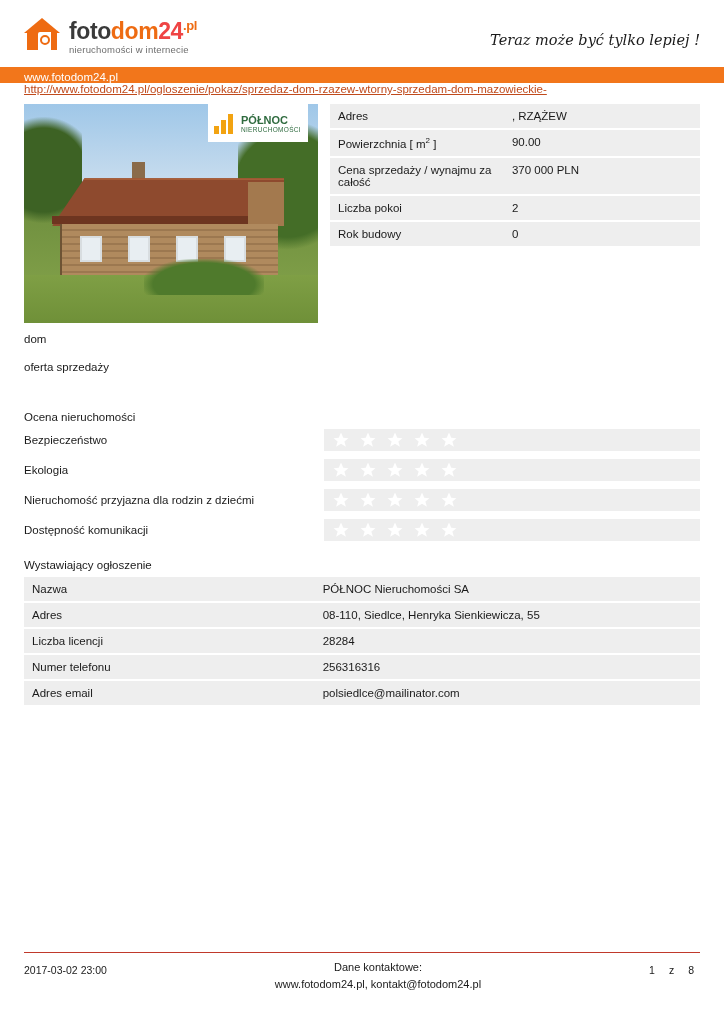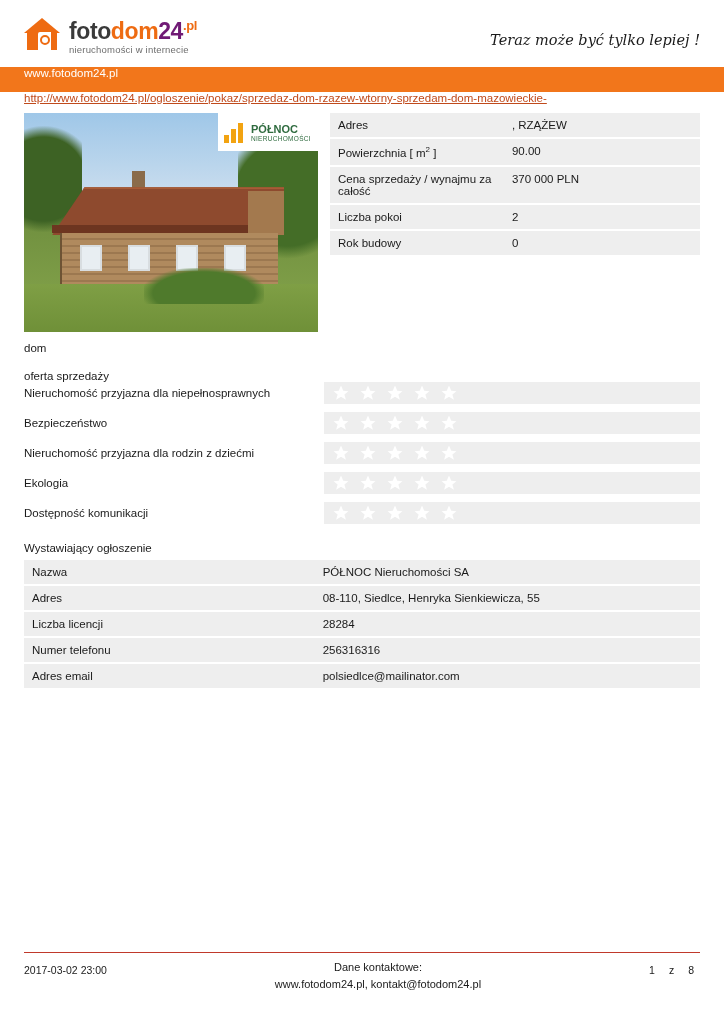--- a/index.html
+++ b/index.html
@@ -58,42 +58,42 @@
   }
   .brand-text { padding-top: 1px; }
   .brand-title {
     font-size: 23px;
     letter-spacing: -0.4px;
     line-height: 1.05;
     font-weight: bold;
   }
   .brand-title .w1 { color: #3a3a3a; }
   .brand-title .w2 { color: #ee6b12; }
-  .brand-title .w3 { color: #701a75; }
+  .brand-title .w3 { color: #ef4444; }
   .brand-title .w4 { color: #ee6b12; font-size: 13px; vertical-align: super; }
   .brand-sub {
     font-size: 9.5px;
     color: #6d6d6d;
     margin-top: 1px;
     letter-spacing: 0.2px;
   }
   .tagline {
     font-family: "DejaVu Serif", serif;
     font-style: italic;
     font-size: 14.5px;
     color: #1a1a1a;
     padding-top: 14px;
     white-space: nowrap;
   }
   .orange-bar {
     margin-top: 8px;
     background: #f2761b;
-    height: 25px;
-    display: flex;
-    align-items: flex-start;
+    height: 16px;
+    display: flex;
+    align-items: flex-end;
     padding-left: 24px;
     color: #ffffff;
     font-size: 11.5px;
   }
 
   
   .content { padding: 0 24px; }
   .page-title {
     font-size: 19px;
     font-weight: normal;
@@ -182,21 +182,21 @@
     left: 0; bottom: 0; width: 100%; height: 48px;
     background: linear-gradient(#7f9f45, #6f9038);
   }
   .photo .bush {
     position: absolute;
     left: 120px; bottom: 28px; width: 120px; height: 36px;
     background: radial-gradient(ellipse at 50% 70%, #4f7a2c 0%, #4f7a2c 60%, rgba(79,122,44,0) 75%);
   }
   .photo-badge {
     position: absolute;
-    right: 0; top: 0;
+    right: 10px; top: 0;
     width: 100px; height: 38px;
     background: #ffffff;
     display: flex;
     align-items: center;
     gap: 5px;
     padding: 4px 6px;
   }
   .photo-badge .bars {
     width: 22px; height: 22px;
     display: flex; align-items: flex-end; gap: 2px;
@@ -388,41 +388,22 @@
         </tr>
         <tr>
           <td class="k">Rok budowy</td>
           <td class="v">0</td>
         </tr>
       </tbody>
     </table>
 
   </div>
 
-
-  <div class="rating-row">
-    <div class="rating-name">Nieruchomość przyjazna dla niepełnosprawnych</div>
-    <div class="stars">
-      <svg class="star" viewBox="0 0 24 24">
-          <polygon points="12,2 15,9 22,9.5 16.5,14 18.5,21 12,17 5.5,21 7.5,14 2,9.5 9,9" fill="#ffffff"></polygon>
-        </svg>
-      <svg class="star" viewBox="0 0 24 24">
-          <polygon points="12,2 15,9 22,9.5 16.5,14 18.5,21 12,17 5.5,21 7.5,14 2,9.5 9,9" fill="#ffffff"></polygon>
-        </svg>
-      <svg class="star" viewBox="0 0 24 24">
-          <polygon points="12,2 15,9 22,9.5 16.5,14 18.5,21 12,17 5.5,21 7.5,14 2,9.5 9,9" fill="#ffffff"></polygon>
-        </svg>
-      <svg class="star" viewBox="0 0 24 24">
-          <polygon points="12,2 15,9 22,9.5 16.5,14 18.5,21 12,17 5.5,21 7.5,14 2,9.5 9,9" fill="#ffffff"></polygon>
-        </svg>
-      <svg class="star" viewBox="0 0 24 24">
-          <polygon points="12,2 15,9 22,9.5 16.5,14 18.5,21 12,17 5.5,21 7.5,14 2,9.5 9,9" fill="#ffffff"></polygon>
-        </svg>
-    </div>
-  </div>
+  <div class="section-label">Ocena nieruchomości</div>
+
 
   <div class="rating-row">
     <div class="rating-name">Bezpieczeństwo</div>
     <div class="stars">
       <svg class="star" viewBox="0 0 24 24">
           <polygon points="12,2 15,9 22,9.5 16.5,14 18.5,21 12,17 5.5,21 7.5,14 2,9.5 9,9" fill="#ffffff"></polygon>
         </svg>
       <svg class="star" viewBox="0 0 24 24">
           <polygon points="12,2 15,9 22,9.5 16.5,14 18.5,21 12,17 5.5,21 7.5,14 2,9.5 9,9" fill="#ffffff"></polygon>
         </svg>
@@ -432,42 +413,42 @@
       <svg class="star" viewBox="0 0 24 24">
           <polygon points="12,2 15,9 22,9.5 16.5,14 18.5,21 12,17 5.5,21 7.5,14 2,9.5 9,9" fill="#ffffff"></polygon>
         </svg>
       <svg class="star" viewBox="0 0 24 24">
           <polygon points="12,2 15,9 22,9.5 16.5,14 18.5,21 12,17 5.5,21 7.5,14 2,9.5 9,9" fill="#ffffff"></polygon>
         </svg>
     </div>
   </div>
 
   <div class="rating-row">
+    <div class="rating-name">Ekologia</div>
+    <div class="stars">
+      <svg class="star" viewBox="0 0 24 24">
+          <polygon points="12,2 15,9 22,9.5 16.5,14 18.5,21 12,17 5.5,21 7.5,14 2,9.5 9,9" fill="#ffffff"></polygon>
+        </svg>
+      <svg class="star" viewBox="0 0 24 24">
+          <polygon points="12,2 15,9 22,9.5 16.5,14 18.5,21 12,17 5.5,21 7.5,14 2,9.5 9,9" fill="#ffffff"></polygon>
+        </svg>
+      <svg class="star" viewBox="0 0 24 24">
+          <polygon points="12,2 15,9 22,9.5 16.5,14 18.5,21 12,17 5.5,21 7.5,14 2,9.5 9,9" fill="#ffffff"></polygon>
+        </svg>
+      <svg class="star" viewBox="0 0 24 24">
+          <polygon points="12,2 15,9 22,9.5 16.5,14 18.5,21 12,17 5.5,21 7.5,14 2,9.5 9,9" fill="#ffffff"></polygon>
+        </svg>
+      <svg class="star" viewBox="0 0 24 24">
+          <polygon points="12,2 15,9 22,9.5 16.5,14 18.5,21 12,17 5.5,21 7.5,14 2,9.5 9,9" fill="#ffffff"></polygon>
+        </svg>
+    </div>
+  </div>
+
+  <div class="rating-row">
     <div class="rating-name">Nieruchomość przyjazna dla rodzin z dziećmi</div>
-    <div class="stars">
-      <svg class="star" viewBox="0 0 24 24">
-          <polygon points="12,2 15,9 22,9.5 16.5,14 18.5,21 12,17 5.5,21 7.5,14 2,9.5 9,9" fill="#ffffff"></polygon>
-        </svg>
-      <svg class="star" viewBox="0 0 24 24">
-          <polygon points="12,2 15,9 22,9.5 16.5,14 18.5,21 12,17 5.5,21 7.5,14 2,9.5 9,9" fill="#ffffff"></polygon>
-        </svg>
-      <svg class="star" viewBox="0 0 24 24">
-          <polygon points="12,2 15,9 22,9.5 16.5,14 18.5,21 12,17 5.5,21 7.5,14 2,9.5 9,9" fill="#ffffff"></polygon>
-        </svg>
-      <svg class="star" viewBox="0 0 24 24">
-          <polygon points="12,2 15,9 22,9.5 16.5,14 18.5,21 12,17 5.5,21 7.5,14 2,9.5 9,9" fill="#ffffff"></polygon>
-        </svg>
-      <svg class="star" viewBox="0 0 24 24">
-          <polygon points="12,2 15,9 22,9.5 16.5,14 18.5,21 12,17 5.5,21 7.5,14 2,9.5 9,9" fill="#ffffff"></polygon>
-        </svg>
-    </div>
-  </div>
-
-  <div class="rating-row">
-    <div class="rating-name">Ekologia</div>
     <div class="stars">
       <svg class="star" viewBox="0 0 24 24">
           <polygon points="12,2 15,9 22,9.5 16.5,14 18.5,21 12,17 5.5,21 7.5,14 2,9.5 9,9" fill="#ffffff"></polygon>
         </svg>
       <svg class="star" viewBox="0 0 24 24">
           <polygon points="12,2 15,9 22,9.5 16.5,14 18.5,21 12,17 5.5,21 7.5,14 2,9.5 9,9" fill="#ffffff"></polygon>
         </svg>
       <svg class="star" viewBox="0 0 24 24">
           <polygon points="12,2 15,9 22,9.5 16.5,14 18.5,21 12,17 5.5,21 7.5,14 2,9.5 9,9" fill="#ffffff"></polygon>
         </svg>

